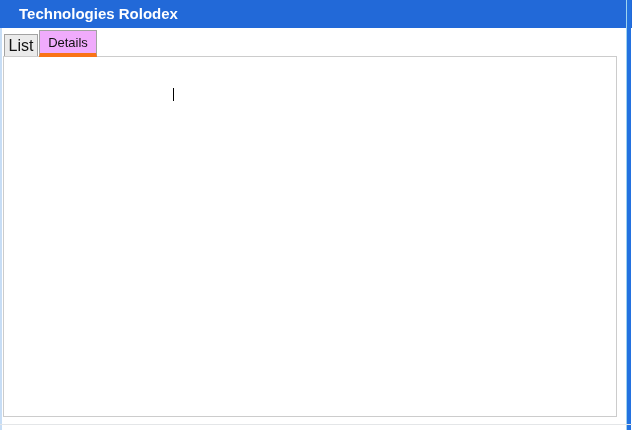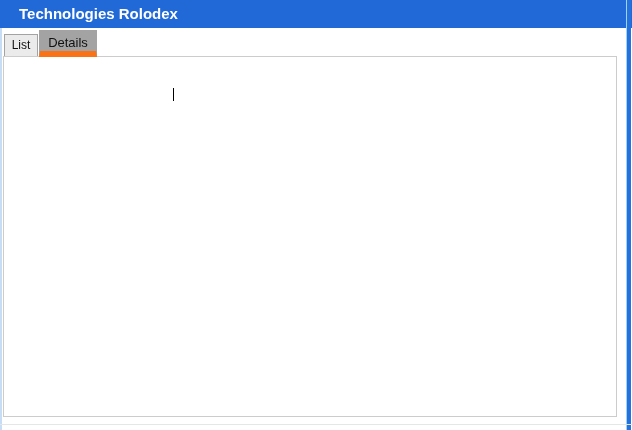--- a/index.html
+++ b/index.html
@@ -31,27 +31,27 @@
 
   
   .tab {
     position:absolute;
     border:1px solid #a3a3a3;
     text-align:center; color:#111111;
     cursor:default;
   }
   .tab-list {
     left:4px; top:34px; width:34px; height:22px;
-    background:#ebebeb; font-size:12px; line-height:21px;
+    background:#ebebeb; font-size:16px; line-height:21px;
     border-bottom:none; z-index:2;text-align:center;
   }
   .tab-details {
     left:39px; top:30px; width:58px; height:27px;
-    background:#a3a3a3; font-size:13px; line-height:24px;
-    border-bottom:6px solid #f97316; z-index:3;
+    background:#f0abfc; font-size:13px; line-height:24px;
+    border-bottom:4px solid #f97316; z-index:3;
   }
 
   
   .panel {
     position:absolute; left:3px; top:56px; width:614px; height:361px;
     border:1px solid #cccccc; background:#ffffff; z-index:1;
   }
 
   .heading {
     position:absolute; left:68px; top:62px;

